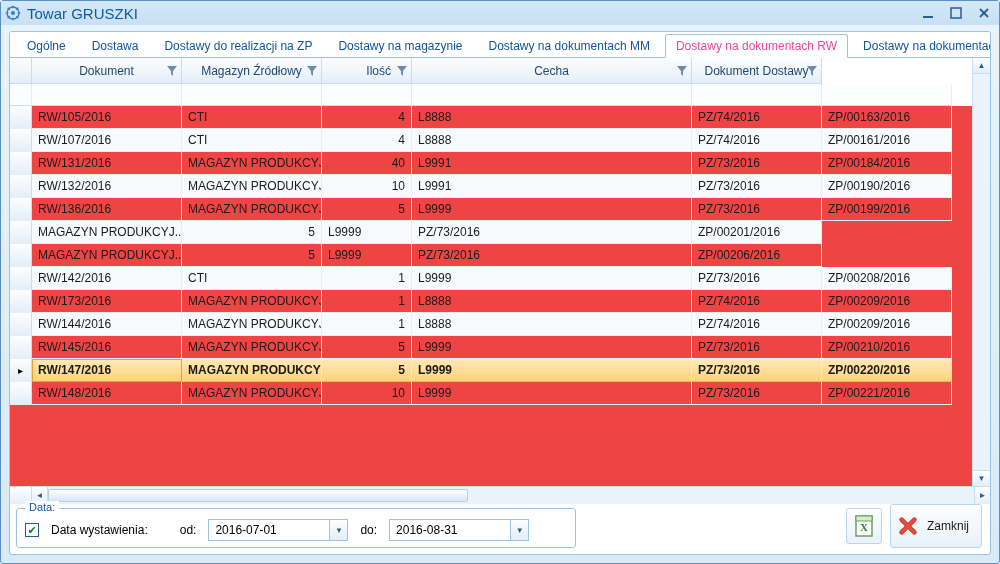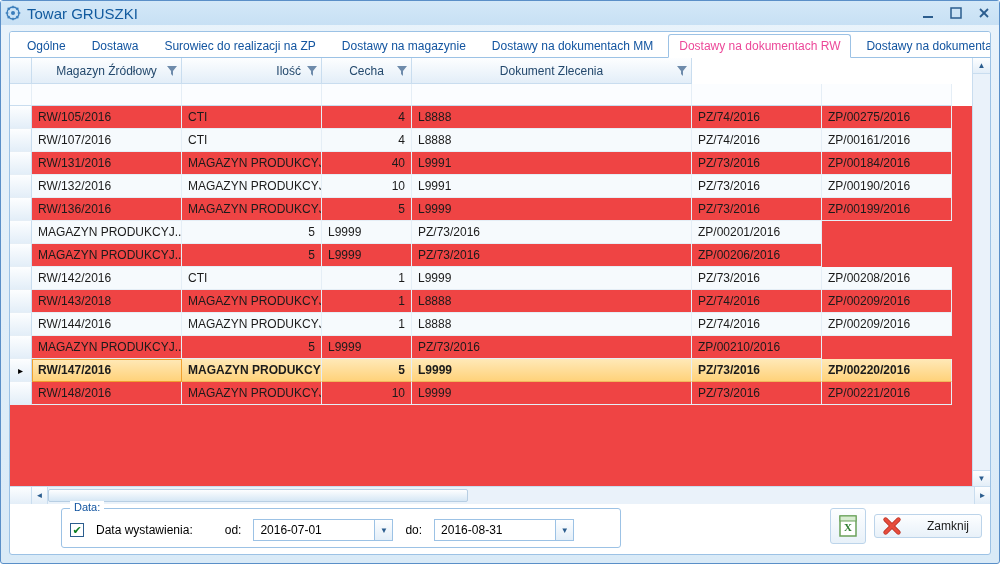--- a/index.html
+++ b/index.html
@@ -237,27 +237,27 @@
   .spacer { flex: 1; }
   .tool-btn {
     width: 36px; height: 36px;
     border: 1px solid #bcd4ea;
     border-radius: 3px;
     background: linear-gradient(#fdfeff, #e8f1f9);
     display: inline-flex; align-items: center; justify-content: center;
     cursor: pointer;
   }
   .close-btn {
-    height: 24px;
+    height: 44px;
     padding: 0 12px 0 6px;
     border: 1px solid #bcd4ea;
     border-radius: 3px;
     background: linear-gradient(#fdfeff, #e8f1f9);
     display: inline-flex; align-items: center; justify-content: center;
-    gap: 24px;
+    gap: 8px;
     cursor: pointer;
     color: #1b1b1b;
   }
   .fieldset {
     border: 1px solid #9cc2e5;
     border-radius: 3px;
     margin: 4px 6px 6px 6px;
     position: relative;
   }
   .fieldset .legend-lbl {
@@ -267,21 +267,21 @@
   }
   .fieldset .inner {
     padding: 10px 8px 6px 8px;
     display: flex; align-items: center; gap: 12px;
   }
   .footer-buttons {
     display: flex; align-items: center; gap: 8px;
     padding: 0 8px 6px 8px;
   }
   .footer-area {
-    display: flex;  padding-left: 45px;
+    display: flex; align-items: flex-end;
   }
   .footer-area .fieldset { flex: 0 0 auto; }
 </style>
 </head>
 <body>
 
 <div class="window">
   <div class="titlebar">
     <span class="app-icon">
       <svg viewBox="0 0 24 24">
@@ -316,28 +316,36 @@
             <line x1="2" y1="2" x2="10" y2="10" stroke="#2b5d8e" stroke-width="1.8"></line>
             <line x1="10" y1="2" x2="2" y2="10" stroke="#2b5d8e" stroke-width="1.8"></line>
           </svg>
         </span>
     </div>
   </div>
 
   <div class="content">
     <div class="tabs">
 
-      <div id="tabs-host" style="display:contents"><div class="tab">Ogólne</div><div class="tab">Dostawa</div><div class="tab">Surowiec do realizacji na ZP</div><div class="tab">Dostawy na magazynie</div><div class="tab">Dostawy na dokumentach MM</div><div class="tab active">Dostawy na dokumentach RW</div><div class="tab">Dostawy na dokumentach PW</div></div>
+      <div id="tabs-host" style="display:contents"><div class="tab">Ogólne</div><div class="tab">Dostawa</div><div class="tab">Dostawy do realizacji na ZP</div><div class="tab">Dostawy na magazynie</div><div class="tab">Dostawy na dokumentach MM</div><div class="tab active">Dostawy na dokumentach RW</div><div class="tab">Dostawy na dokumentach PW</div></div>
 
     </div>
 
     <div class="grid-wrap">
       <div class="grid">
         <div class="grid-header">
           <div class="hcell"></div>
+          <div class="hcell center">
+            <span>Dokument</span>
+            <span class="filter-icon">
+                <svg viewBox="0 0 10 10">
+                  <path d="M0 0 H10 L6 5 V10 L4 8 V5 Z" fill="#6e8bab"></path>
+                </svg>
+              </span>
+          </div>
           <div class="hcell center">
             <span>Magazyn Źródłowy</span>
             <span class="filter-icon">
                 <svg viewBox="0 0 10 10">
                   <path d="M0 0 H10 L6 5 V10 L4 8 V5 Z" fill="#6e8bab"></path>
                 </svg>
               </span>
           </div>
           <div class="hcell right">
             <span>Ilość</span>
@@ -349,21 +357,21 @@
           </div>
           <div class="hcell center">
             <span>Cecha</span>
             <span class="filter-icon">
                 <svg viewBox="0 0 10 10">
                   <path d="M0 0 H10 L6 5 V10 L4 8 V5 Z" fill="#6e8bab"></path>
                 </svg>
               </span>
           </div>
           <div class="hcell center">
-            <span>Dokument Zlecenia</span>
+            <span>Dokument Dostawy</span>
             <span class="filter-icon">
                 <svg viewBox="0 0 10 10">
                   <path d="M0 0 H10 L6 5 V10 L4 8 V5 Z" fill="#6e8bab"></path>
                 </svg>
               </span>
           </div>
         </div>
         <div class="grid-filter-row">
           <div class="fcell"></div>
           <div class="fcell"></div>
@@ -374,21 +382,21 @@
           <div class="fcell"></div>
         </div>
         <div class="grid-body" id="grid-body">
             <div class="grid-row">
               <div class="row-indicator"></div>
               <div class="cell">RW/105/2016</div>
               <div class="cell">CTI</div>
               <div class="cell num">4</div>
               <div class="cell">L8888</div>
               <div class="cell">PZ/74/2016</div>
-              <div class="cell">ZP/00275/2016</div>
+              <div class="cell">ZP/00163/2016</div>
             </div>
             <div class="grid-row">
               <div class="row-indicator"></div>
               <div class="cell">RW/107/2016</div>
               <div class="cell">CTI</div>
               <div class="cell num">4</div>
               <div class="cell">L8888</div>
               <div class="cell">PZ/74/2016</div>
               <div class="cell">ZP/00161/2016</div>
             </div>
@@ -439,38 +447,39 @@
               <div class="row-indicator"></div>
               <div class="cell">RW/142/2016</div>
               <div class="cell">CTI</div>
               <div class="cell num">1</div>
               <div class="cell">L9999</div>
               <div class="cell">PZ/73/2016</div>
               <div class="cell">ZP/00208/2016</div>
             </div>
             <div class="grid-row">
               <div class="row-indicator"></div>
-              <div class="cell">RW/143/2018</div>
+              <div class="cell">RW/173/2016</div>
               <div class="cell">MAGAZYN PRODUKCYJ...</div>
               <div class="cell num">1</div>
               <div class="cell">L8888</div>
               <div class="cell">PZ/74/2016</div>
               <div class="cell">ZP/00209/2016</div>
             </div>
             <div class="grid-row">
               <div class="row-indicator"></div>
               <div class="cell">RW/144/2016</div>
               <div class="cell">MAGAZYN PRODUKCYJ...</div>
               <div class="cell num">1</div>
               <div class="cell">L8888</div>
               <div class="cell">PZ/74/2016</div>
               <div class="cell">ZP/00209/2016</div>
             </div>
             <div class="grid-row">
               <div class="row-indicator"></div>
+              <div class="cell">RW/145/2016</div>
               <div class="cell">MAGAZYN PRODUKCYJ...</div>
               <div class="cell num">5</div>
               <div class="cell">L9999</div>
               <div class="cell">PZ/73/2016</div>
               <div class="cell">ZP/00210/2016</div>
             </div>
             <div class="grid-row selected">
               <div class="row-indicator">▸</div>
               <div class="cell">RW/147/2016</div>
               <div class="cell">MAGAZYN PRODUKCYJ...</div>

